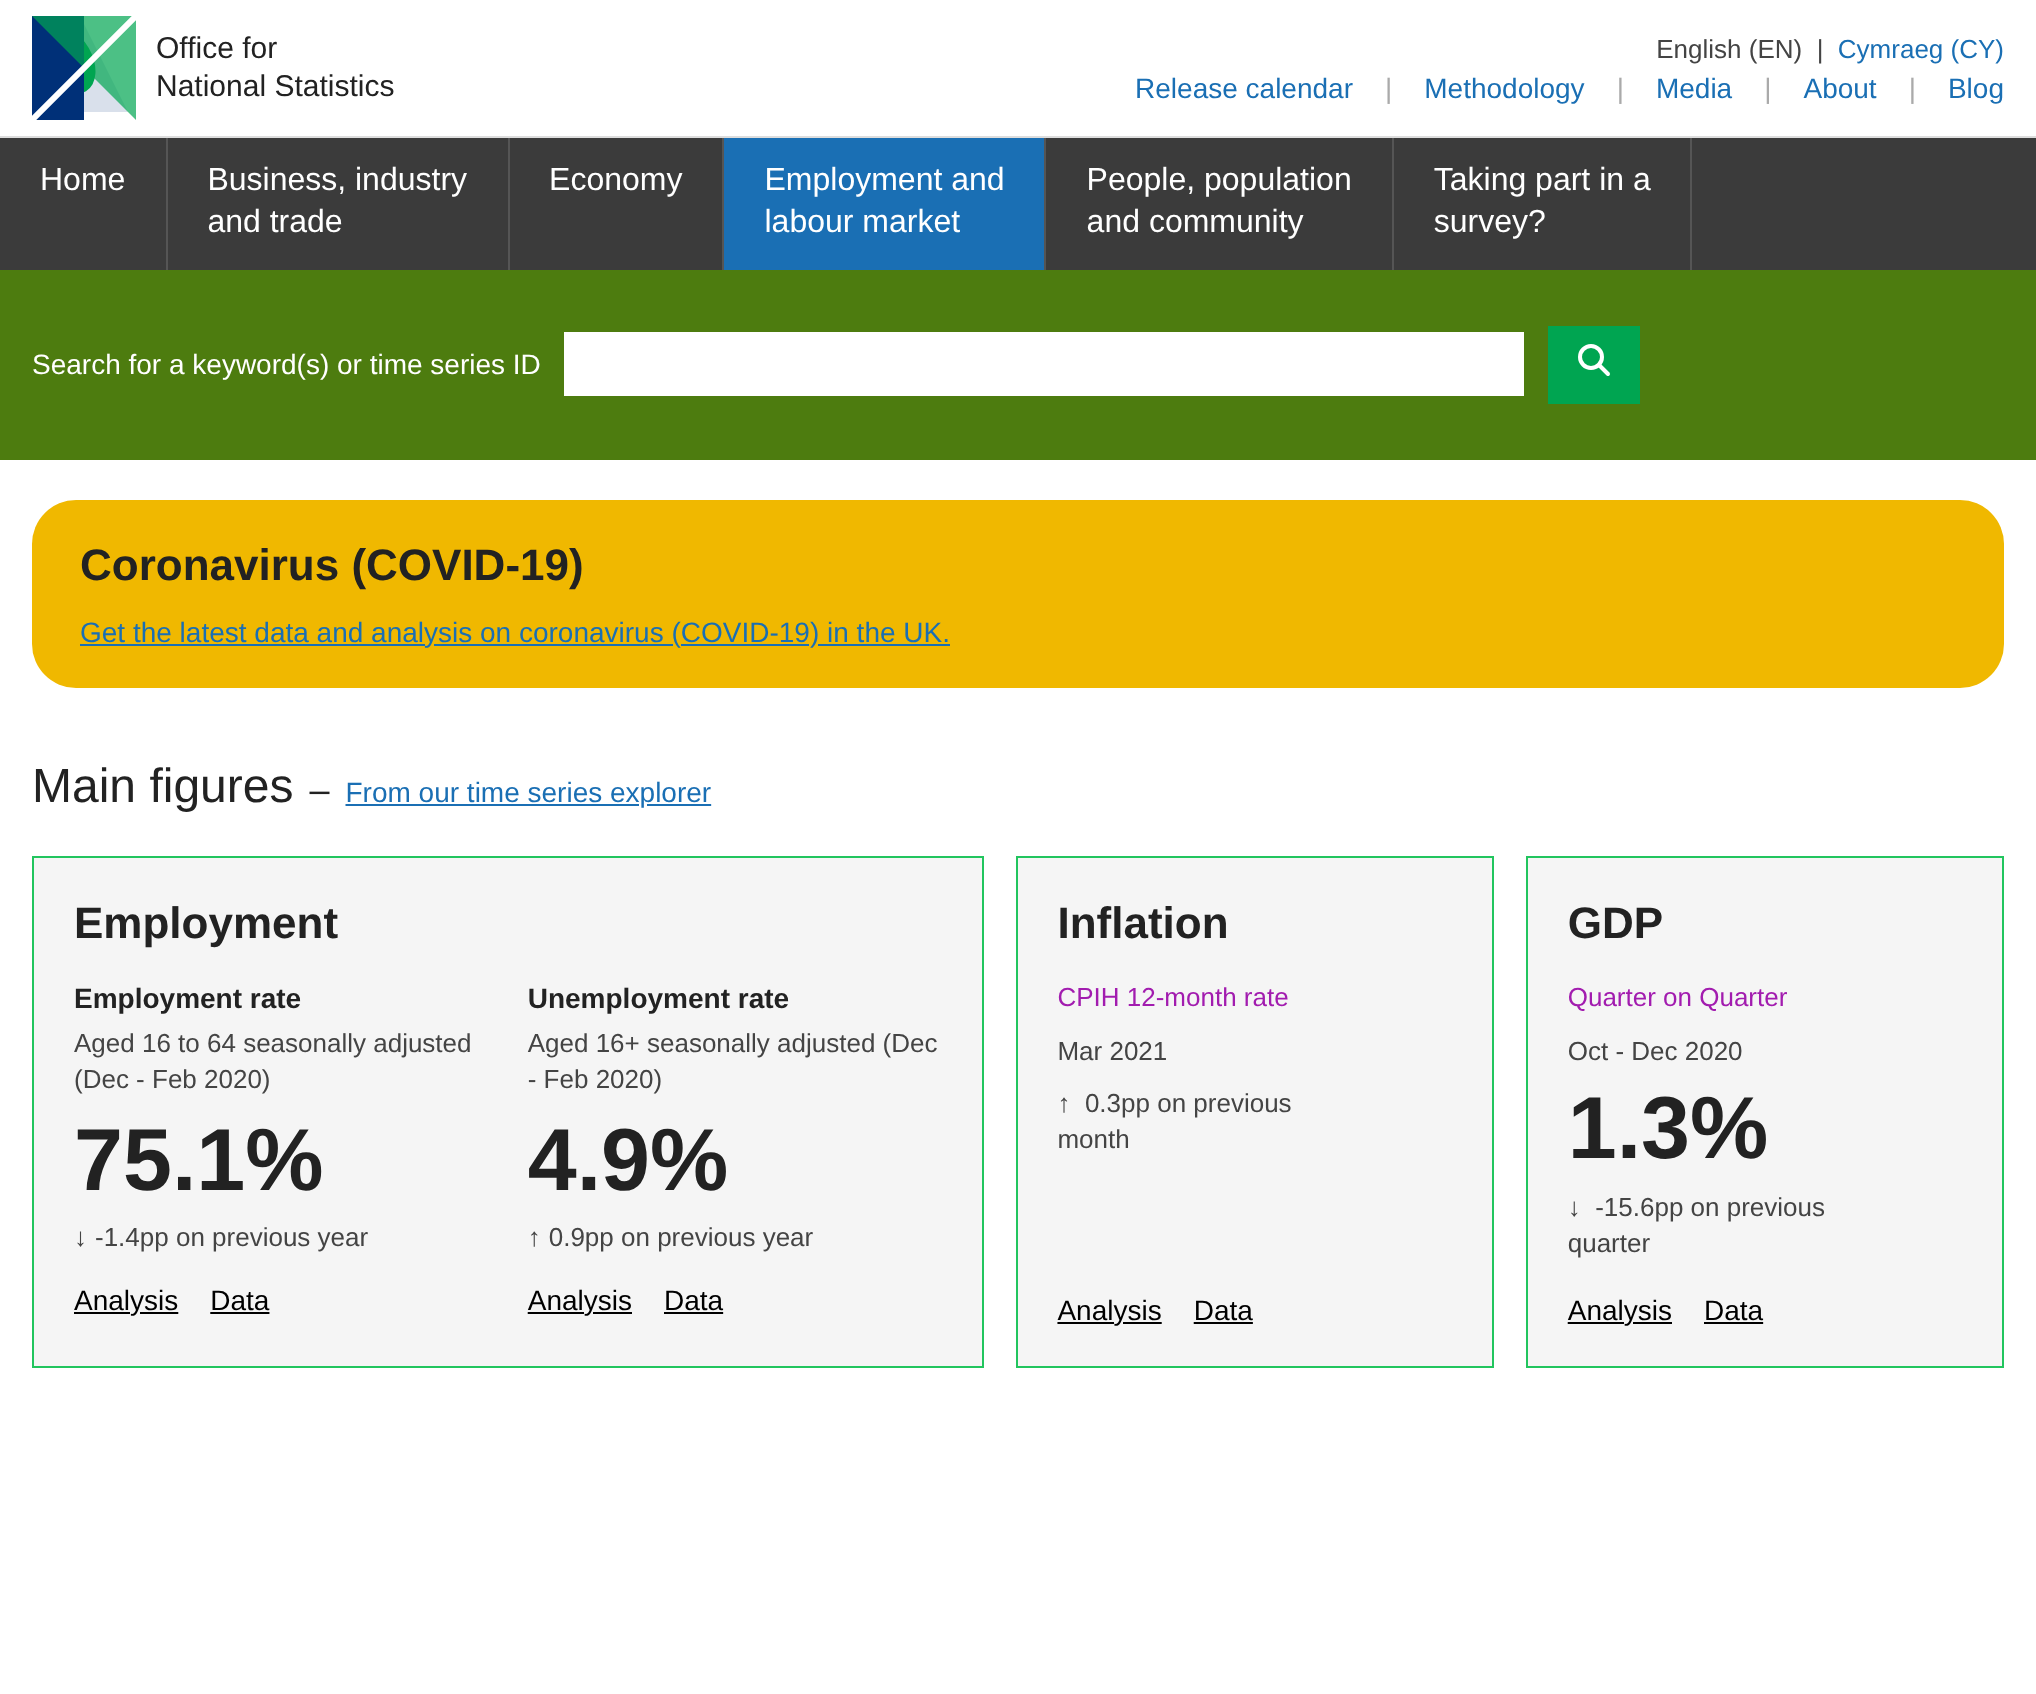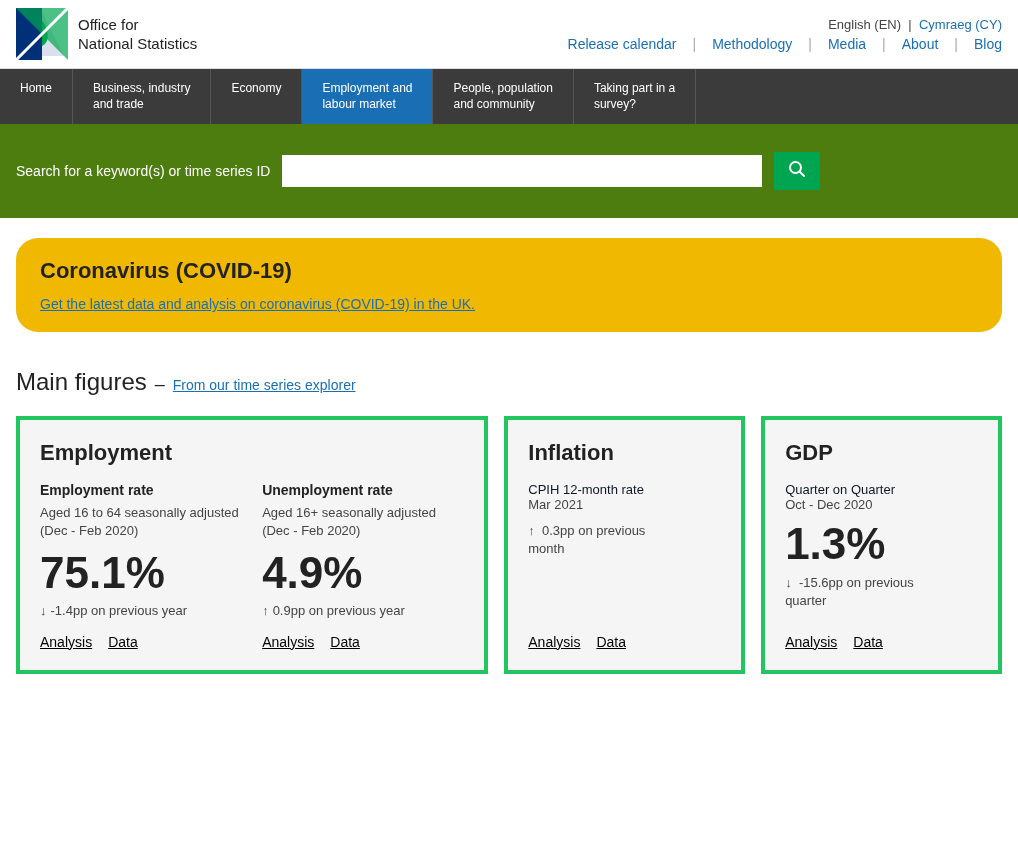--- a/index.html
+++ b/index.html
@@ -45,21 +45,21 @@
     .top-nav .sep { color: #aaa; }
 
     
     .main-nav {
       background: #3b3b3b;
       display: flex;
     }
     .main-nav-item {
       color: #fff;
       padding: 12px 20px;
-      font-size: 12px;
+      font-size: 16px;
       cursor: pointer;
       border-right: 1px solid #555;
       line-height: 1.3;
     }
     .main-nav-item.active { background: #1a6fb4; }
 
     
     .search-bar {
       background: #4d7c0f;
       display: flex;
@@ -132,21 +132,21 @@
 
     
     .cards-row {
       display: flex;
       gap: 16px;
       padding: 0 16px 30px;
     }
 
     .card {
       background: #f5f5f5;
-      border: 4px solid #22c55e;
+      border: 1px solid #22c55e;
       padding: 20px;
       flex: 1;
     }
     .card-title {
       font-size: 22px;
       font-weight: bold;
       margin-bottom: 16px;
       color: #222;
     }
 
@@ -204,22 +204,22 @@
     }
 
     
     .card-inflation, .card-gdp {
       flex: 1;
       display: flex;
       flex-direction: column;
     }
     .sub-label {
       font-size: 13px;
-      color: #0f172a;
-      margin-bottom: 0;
+      color: #a21caf;
+      margin-bottom: 12px;
     }
     .sub-date {
       font-size: 13px;
       color: #444;
       margin-bottom: 10px;
     }
     .stat-change-block {
       font-size: 13px;
       color: #444;
       margin-bottom: 16px;

